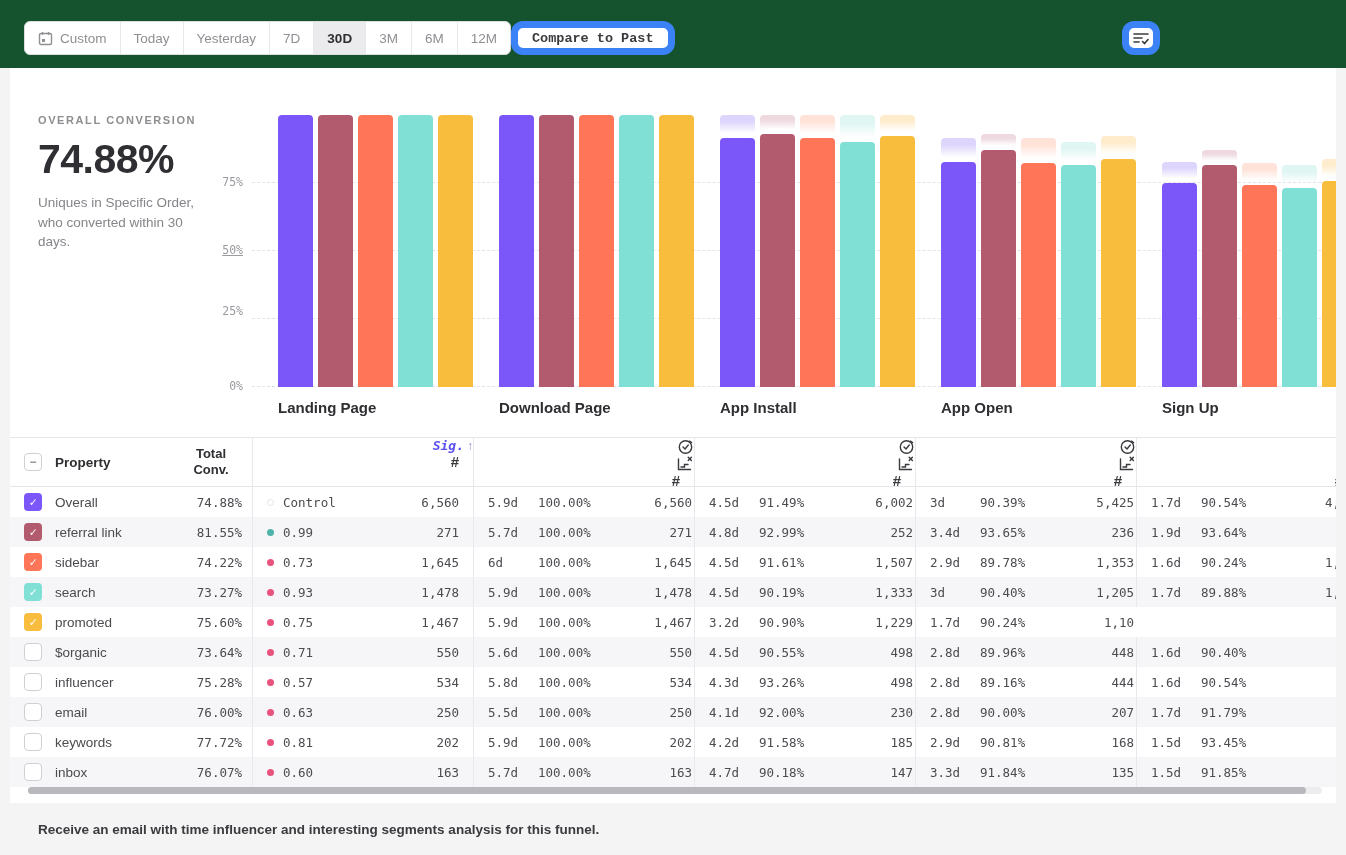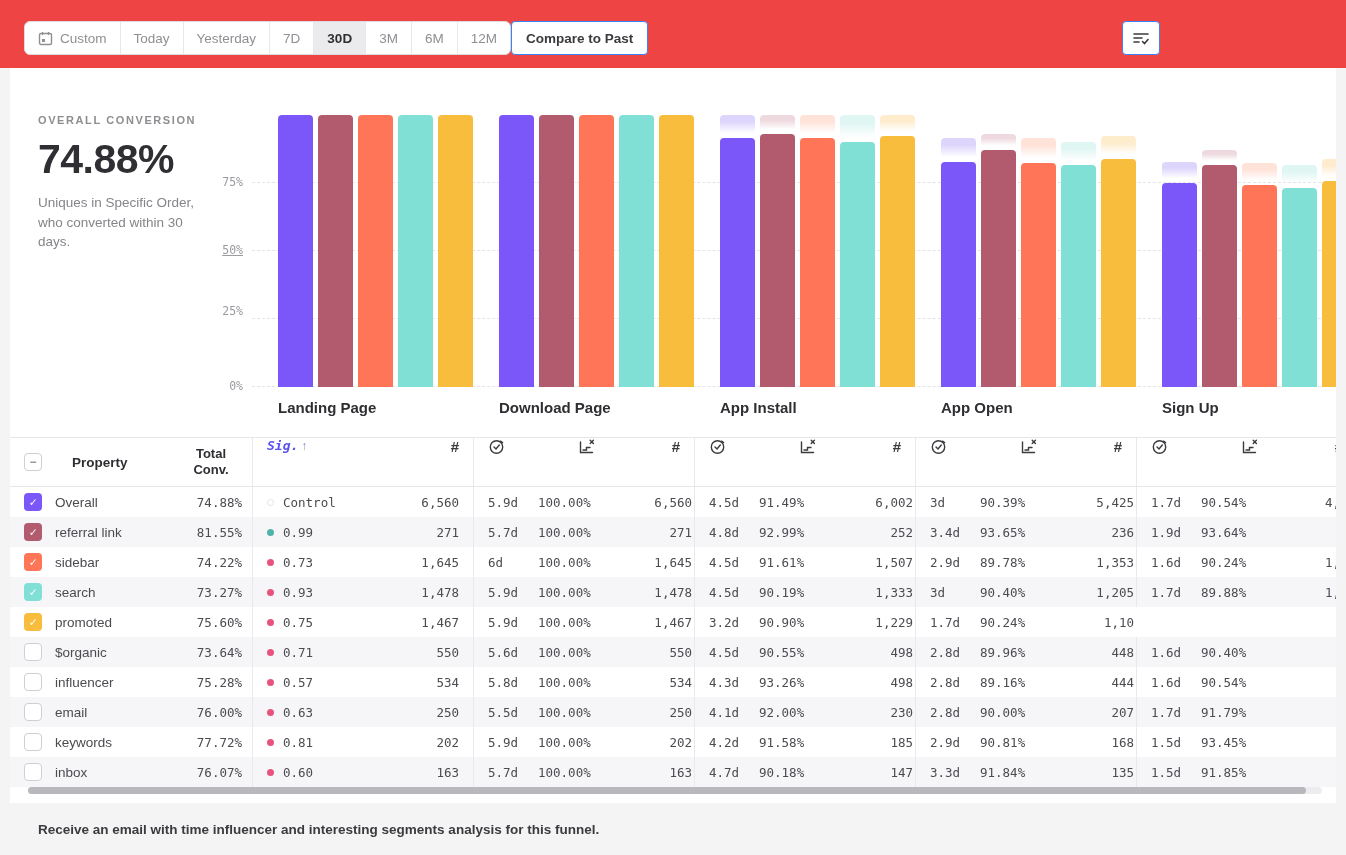--- a/index.html
+++ b/index.html
@@ -1,29 +1,29 @@
 <!DOCTYPE html>
 <html><head>
 <meta charset="utf-8">
 <style>
   * { margin:0; padding:0; box-sizing:border-box; }
   html,body { width:1346px; height:855px; overflow:hidden; background:#f4f4f5;
     font-family:"Liberation Sans", sans-serif; color:#3b3b3f; }
 
   
-  .topbar { position:absolute; left:0; top:0; width:1346px; height:68px; background:#ef4444; }
+  .topbar { position:absolute; left:0; top:0; width:1346px; height:68px; background:#14532d; }
   .seg { position:absolute; left:24px; top:21px; height:34px; display:flex;
     background:#fff; border:1px solid #dcdce0; border-radius:6px; overflow:hidden; }
   .seg-item { display:flex; align-items:center; gap:7px; padding:0 13px; font-size:13.5px;
     color:#8f8f94; border-right:1px solid #e8e8ec; cursor:pointer; white-space:nowrap; }
   .seg-item:last-child { border-right:none; }
   .seg-item.selected { background:#ebebed; color:#2f2f33; font-weight:bold; }
   .btn { position:absolute; display:flex; align-items:center; gap:8px; background:#fff;
-    border:1px solid #3b82f6; border-radius:4px; font-size:13.5px; font-weight:bold;
-    color:#3b3b3f; padding:0 14px; height:34px; cursor:pointer; }
+    border:7px solid #3b82f6; border-radius:12px; font-size:13.5px; font-weight:bold;
+    color:#3b3b3f; padding:0 14px; height:34px; cursor:pointer;font-family:Liberation Mono, monospace; }
   .btn-compare { left:511px; top:21px; }
   .btn-viewopts { top:21px; right:186px; width:38px; justify-content:center; padding:0; }
   .btn-funnel { top:21px; right:24px; }
   .caret { font-size:9px; color:#3b3b3f; margin-left:2px; }
 
   
   .card { position:absolute; left:10px; top:68px; width:1326px; height:735px;
     background:#fff; overflow:hidden; }
 
   
@@ -52,36 +52,36 @@
   .tleft { width:242px; flex:none; display:flex; align-items:center; padding:0 10px 0 14px; }
   .tgroup { width:221px; flex:none; display:flex; align-items:center; border-left:1px solid #e9e9ed; }
   .cb { width:18px; height:18px; border-radius:4px; border:1px solid #cfcfd4; background:#fff;
     display:flex; align-items:center; justify-content:center; flex:none; cursor:pointer;
     color:#fff; font-size:12px; line-height:1; }
   .cb.checked { border:none; }
   .cb.indet { color:#8f8f94; font-weight:bold; }
   .prop-label { font-family:"Liberation Sans", sans-serif; font-size:13.5px; color:#4b4b50;
     margin-left:13px; flex:1; white-space:nowrap; }
   .total-cell { width:62px; text-align:right; }
-  .th-prop { font-family:"Liberation Sans", sans-serif; font-weight:bold; font-size:13.5px; color:#2f2f33; margin-left:30px; flex:1; }
+  .th-prop { font-family:"Liberation Sans", sans-serif; font-weight:bold; font-size:13.5px; color:#2f2f33; margin-left:13px; flex:1; }
   .th-total { font-family:"Liberation Sans", sans-serif; font-weight:bold; font-size:13px; color:#2f2f33;
     width:62px; text-align:center; line-height:1.25; }
   .sig-cell { display:flex; align-items:center; gap:9px; padding-left:14px; flex:1; }
   .sig-dot { width:7px; height:7px; border-radius:50%; flex:none; }
   .sig-dot.control { border:1px solid #e3e3e8; background:transparent; }
   .count-cell { width:92px; text-align:right; padding-right:14px; flex:none; }
   .time-cell { width:64px; padding-left:14px; flex:none; }
   .pct-cell { width:76px; flex:none; }
   .th-sig { font-style:italic; font-weight:bold; font-family:"DejaVu Sans Mono", monospace;
     font-size:13px; color:#5a4ff0; padding-left:14px; }
   .th-arrow { font-family:"Liberation Sans", sans-serif; font-style:normal; color:#928cd4; font-size:12px; margin-left:3px; }
   .th-hash { margin-left:auto; padding-right:14px; font-size:15px; font-weight:bold; color:#3b3b3f;
     font-family:"Liberation Sans", sans-serif; }
   .th-icon { display:flex; align-items:center; }
-  .thead .tgroup { align-items:flex-start; }
+  .thead .tgroup { align-items:flex-end;flex-direction:column; }
 
   
   .hscroll-track { position:absolute; left:18px; top:719px; width:1294px; height:7px; border-radius:4px; background:#ededf0; }
   .hscroll-thumb { position:absolute; left:0; top:0; height:7px; width:1278px; border-radius:4px; background:#b9b9bd; cursor:grab; }
 
   
   .footer { position:absolute; left:0; top:803px; width:1346px; height:52px; background:#f4f4f5;
     display:flex; align-items:center; }
   .btn-segments { position:relative; left:24px; height:36px; }
   .footer-text { margin-left:38px; font-size:13.5px; font-weight:bold; color:#3b3b3f; }

